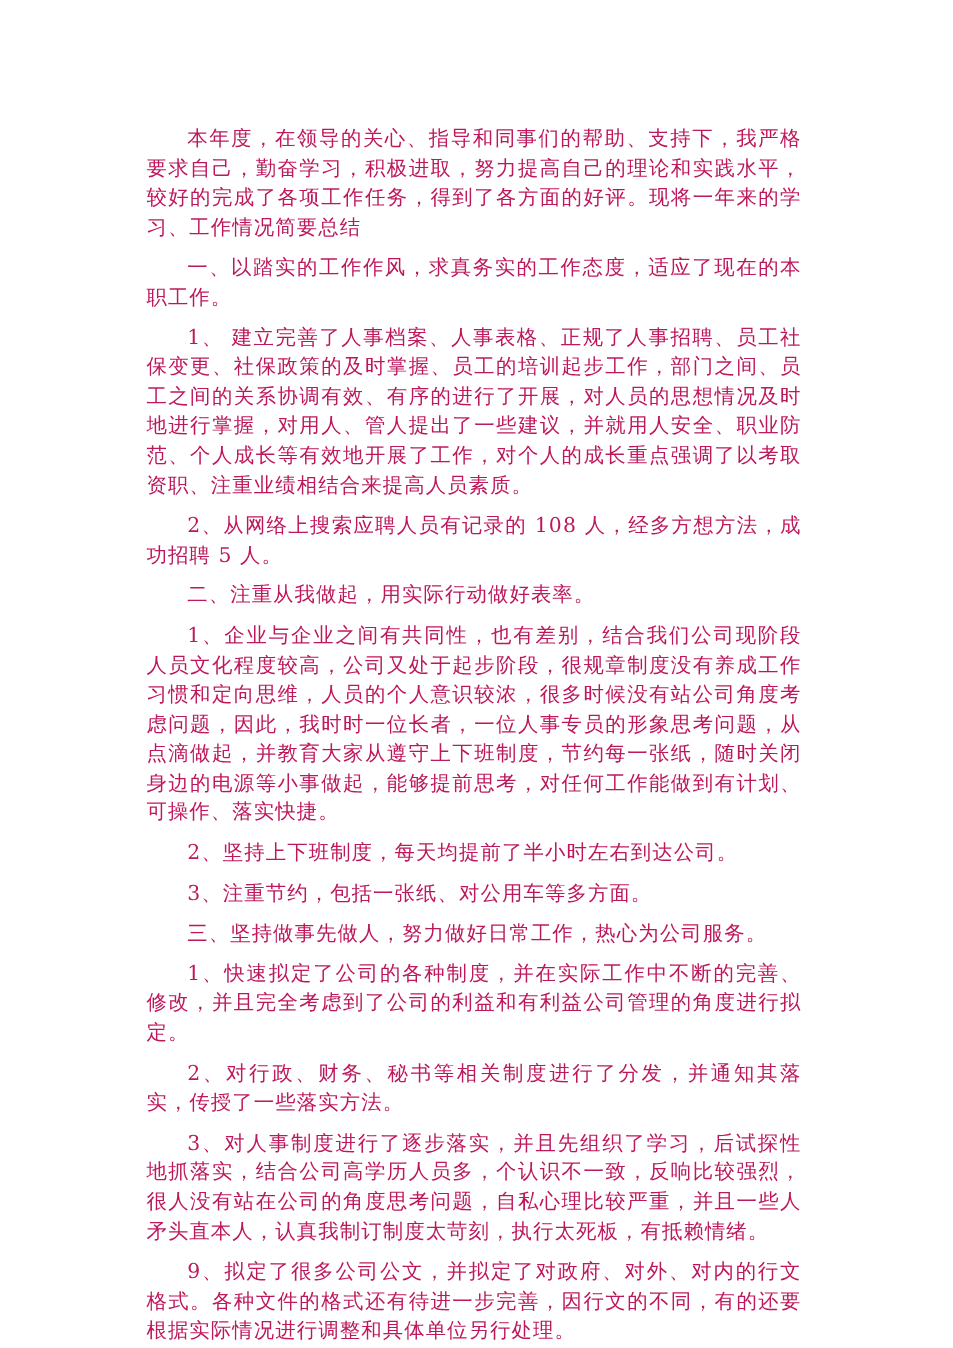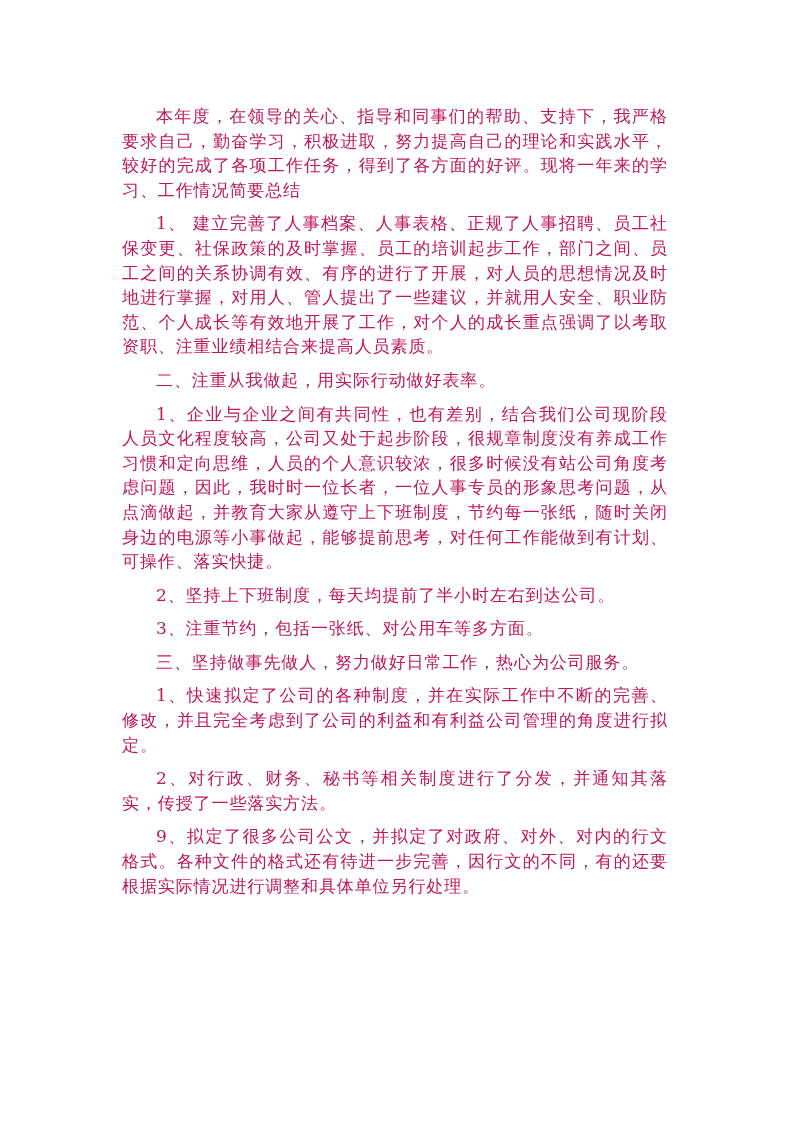--- a/index.html
+++ b/index.html
@@ -11,22 +11,25 @@
     line-height: 24.6px; letter-spacing: 0.9px;
     text-align: justify;
   }
   .p { margin: 0 0 9px 0; text-indent: 2em; }
 </style>
 </head>
 <body>
 
 <div class="page">
   <p class="p">本年度，在领导的关心、指导和同事们的帮助、支持下，我严格要求自己，勤奋学习，积极进取，努力提高自己的理论和实践水平，较好的完成了各项工作任务，得到了各方面的好评。现将一年来的学习、工作情况简要总结</p>
+  <p class="p">一、以踏实的工作作风，求真务实的工作态度，适应了现在的本职工作。</p>
   <p class="p">1、 建立完善了人事档案、人事表格、正规了人事招聘、员工社保变更、社保政策的及时掌握、员工的培训起步工作，部门之间、员工之间的关系协调有效、有序的进行了开展，对人员的思想情况及时地进行掌握，对用人、管人提出了一些建议，并就用人安全、职业防范、个人成长等有效地开展了工作，对个人的成长重点强调了以考取资职、注重业绩相结合来提高人员素质。</p>
+  <p class="p">2、从网络上搜索应聘人员有记录的 108 人，经多方想方法，成功招聘 5 人。</p>
   <p class="p">二、注重从我做起，用实际行动做好表率。</p>
   <p class="p">1、企业与企业之间有共同性，也有差别，结合我们公司现阶段人员文化程度较高，公司又处于起步阶段，很规章制度没有养成工作习惯和定向思维，人员的个人意识较浓，很多时候没有站公司角度考虑问题，因此，我时时一位长者，一位人事专员的形象思考问题，从点滴做起，并教育大家从遵守上下班制度，节约每一张纸，随时关闭身边的电源等小事做起，能够提前思考，对任何工作能做到有计划、可操作、落实快捷。</p>
   <p class="p">2、坚持上下班制度，每天均提前了半小时左右到达公司。</p>
   <p class="p">3、注重节约，包括一张纸、对公用车等多方面。</p>
   <p class="p">三、坚持做事先做人，努力做好日常工作，热心为公司服务。</p>
   <p class="p">1、快速拟定了公司的各种制度，并在实际工作中不断的完善、修改，并且完全考虑到了公司的利益和有利益公司管理的角度进行拟定。</p>
   <p class="p">2、对行政、财务、秘书等相关制度进行了分发，并通知其落实，传授了一些落实方法。</p>
+  <p class="p">3、对人事制度进行了逐步落实，并且先组织了学习，后试探性地抓落实，结合公司高学历人员多，个认识不一致，反响比较强烈，很人没有站在公司的角度思考问题，自私心理比较严重，并且一些人矛头直本人，认真我制订制度太苛刻，执行太死板，有抵赖情绪。</p>
   <p class="p">9、拟定了很多公司公文，并拟定了对政府、对外、对内的行文格式。各种文件的格式还有待进一步完善，因行文的不同，有的还要根据实际情况进行调整和具体单位另行处理。</p>
 </div>
 
 </body></html>

